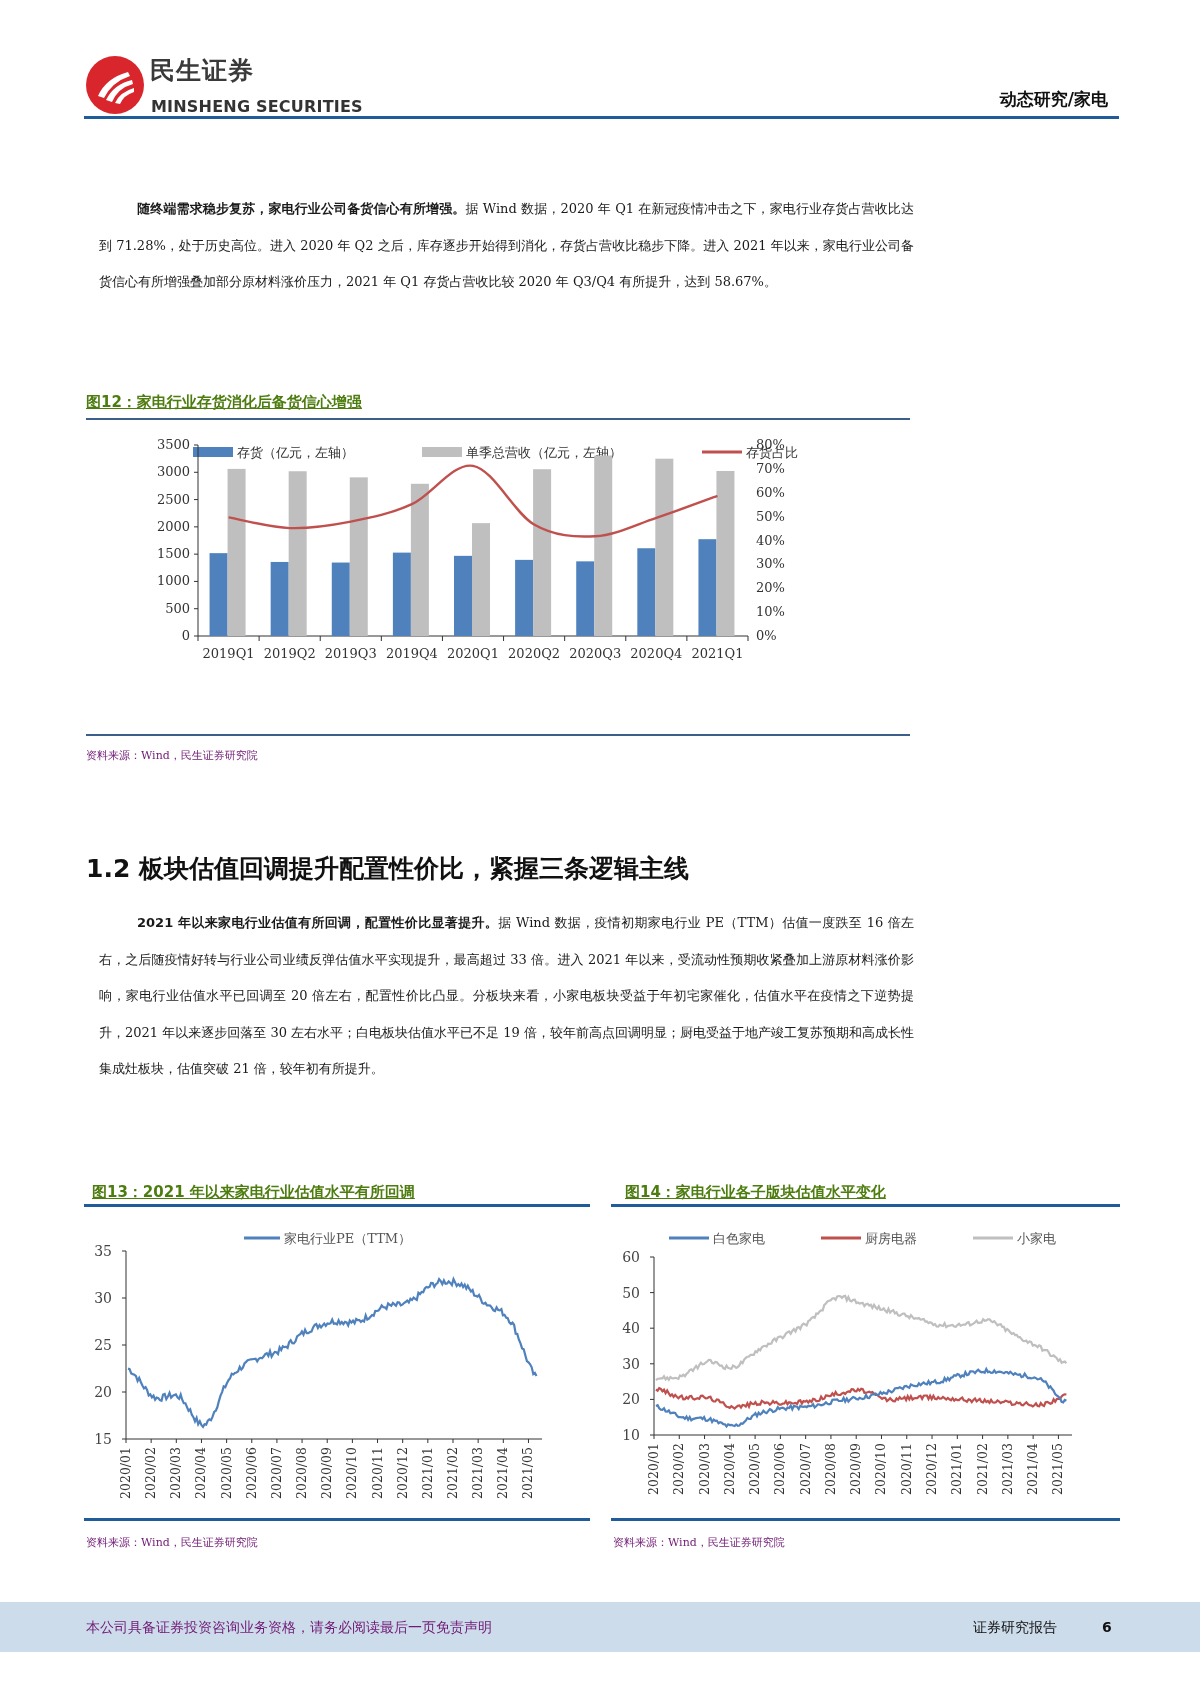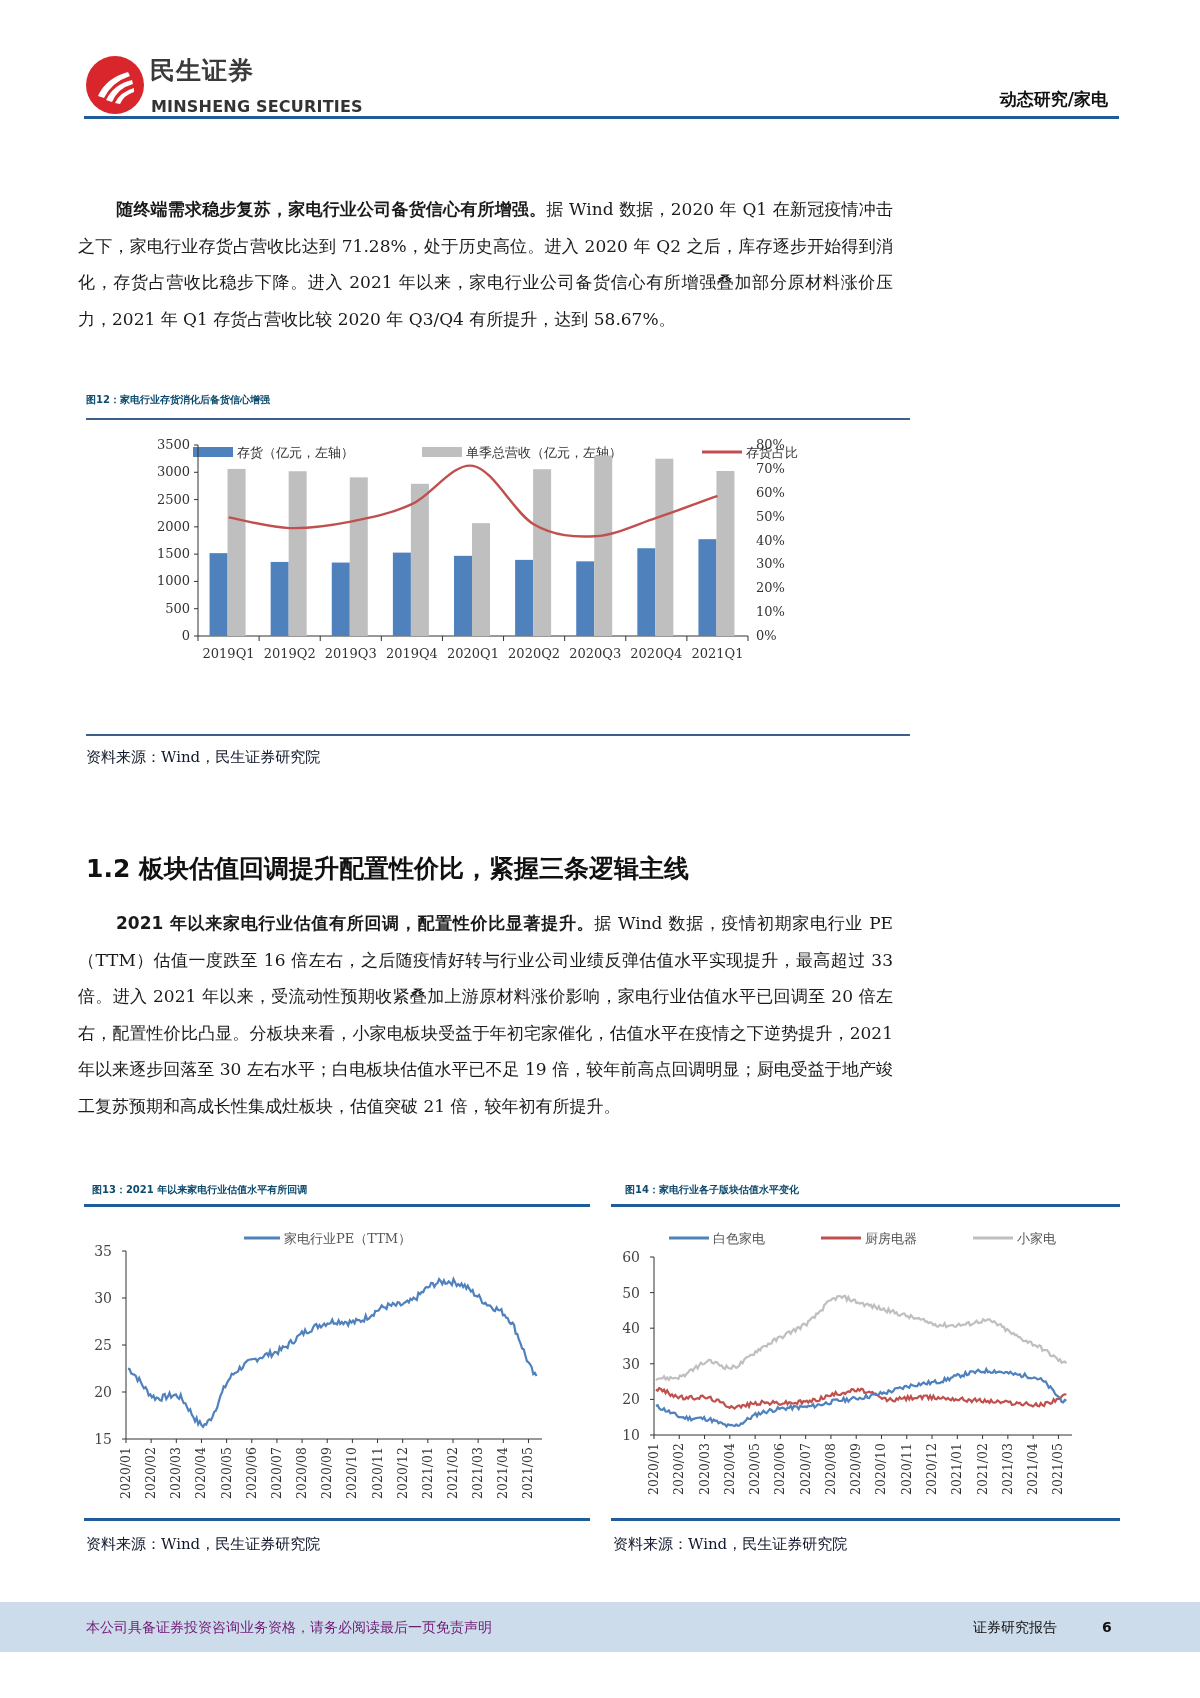--- a/index.html
+++ b/index.html
@@ -3,27 +3,27 @@
 <meta charset="utf-8">
 <style>
   html,body{margin:0;padding:0;background:#fff;}
   body{width:1200px;height:1698px;position:relative;overflow:hidden;font-family:"DejaVu Serif","Liberation Serif",serif;color:#1a1a1a;}
   .abs{position:absolute;}
   .logo-circle{left:86px;top:56px;width:58px;height:58px;border-radius:50%;background:#d8262c;}
   .logo-cn{left:150px;top:54px;font-family:"DejaVu Sans","Liberation Sans",sans-serif;font-weight:bold;font-size:25px;color:#3a3a3a;letter-spacing:1px;}
   .logo-en{left:151px;top:97px;font-family:"DejaVu Sans","Liberation Sans",sans-serif;font-weight:bold;font-size:16px;color:#333;letter-spacing:0.2px;}
   .hdr-right{right:92px;top:88px;font-family:"DejaVu Sans","Liberation Sans",sans-serif;font-weight:bold;font-size:17px;color:#111;}
   .hdr-line{left:84px;top:116px;width:1035px;height:3px;background:#1f5c99;}
-  .para{left:78px;width:815px;font-size:17px;line-height:36.5px;text-align:justify;}
+  .para{left:99px;width:815px;font-size:13px;line-height:36.5px;text-align:justify;}
   .para b{font-family:"DejaVu Sans","Liberation Sans",sans-serif;font-weight:bold;}
   .para .ind{display:inline-block;width:38px;}
-  .fig-title{font-family:"DejaVu Sans","Liberation Sans",sans-serif;font-weight:bold;font-size:10px;color:#0c4a6e;}
+  .fig-title{font-family:"DejaVu Sans","Liberation Sans",sans-serif;font-weight:bold;font-size:15px;color:#4d7c0f;text-decoration:underline;}
   .rule{height:3px;background:#1f5c99;}
   .rule-thin{height:2px;background:#3c5e8a;}
-  .src{font-size:15px;color:#0f172a;}
+  .src{font-size:11px;color:#701a75;}
   .h2{left:86px;top:852px;font-family:"DejaVu Sans","Liberation Sans",sans-serif;font-weight:bold;font-size:25px;color:#111;}
   .footer{left:0;top:1602px;width:1200px;height:50px;background:#cddceb;}
   .footer-l{left:86px;top:1619px;font-family:"DejaVu Sans","Liberation Sans",sans-serif;font-weight:normal;font-size:14px;color:#701a75;}
   .footer-r{left:973px;top:1619px;font-family:"DejaVu Sans","Liberation Sans",sans-serif;font-weight:normal;font-size:14px;color:#111;}
   .footer-p{left:1102px;top:1619px;font-family:"DejaVu Sans","Liberation Sans",sans-serif;font-weight:bold;font-size:14px;color:#111;}
   svg text{font-family:"DejaVu Serif","Liberation Serif",serif;}
 </style>
 </head>
 <body>
 

